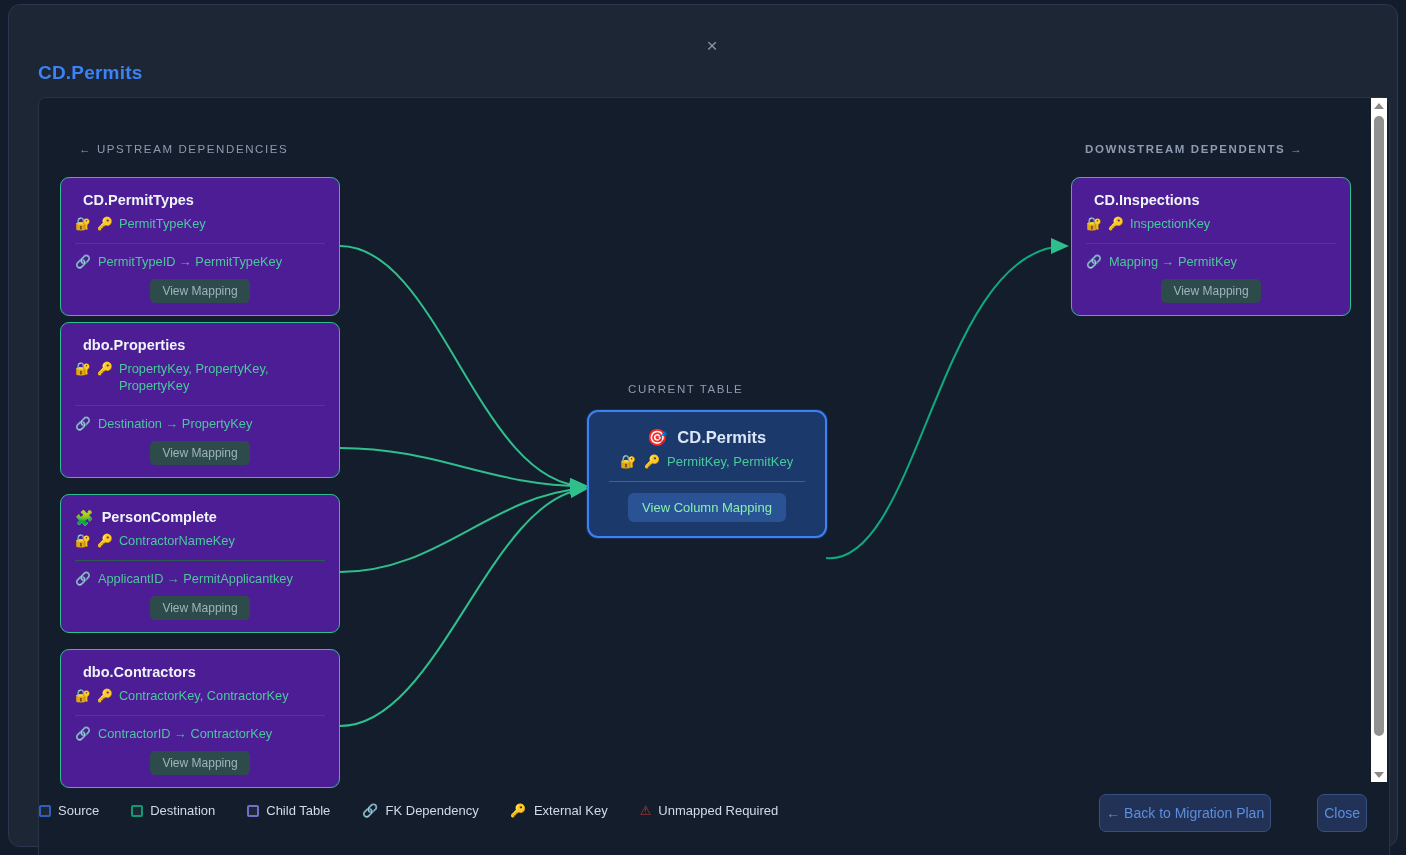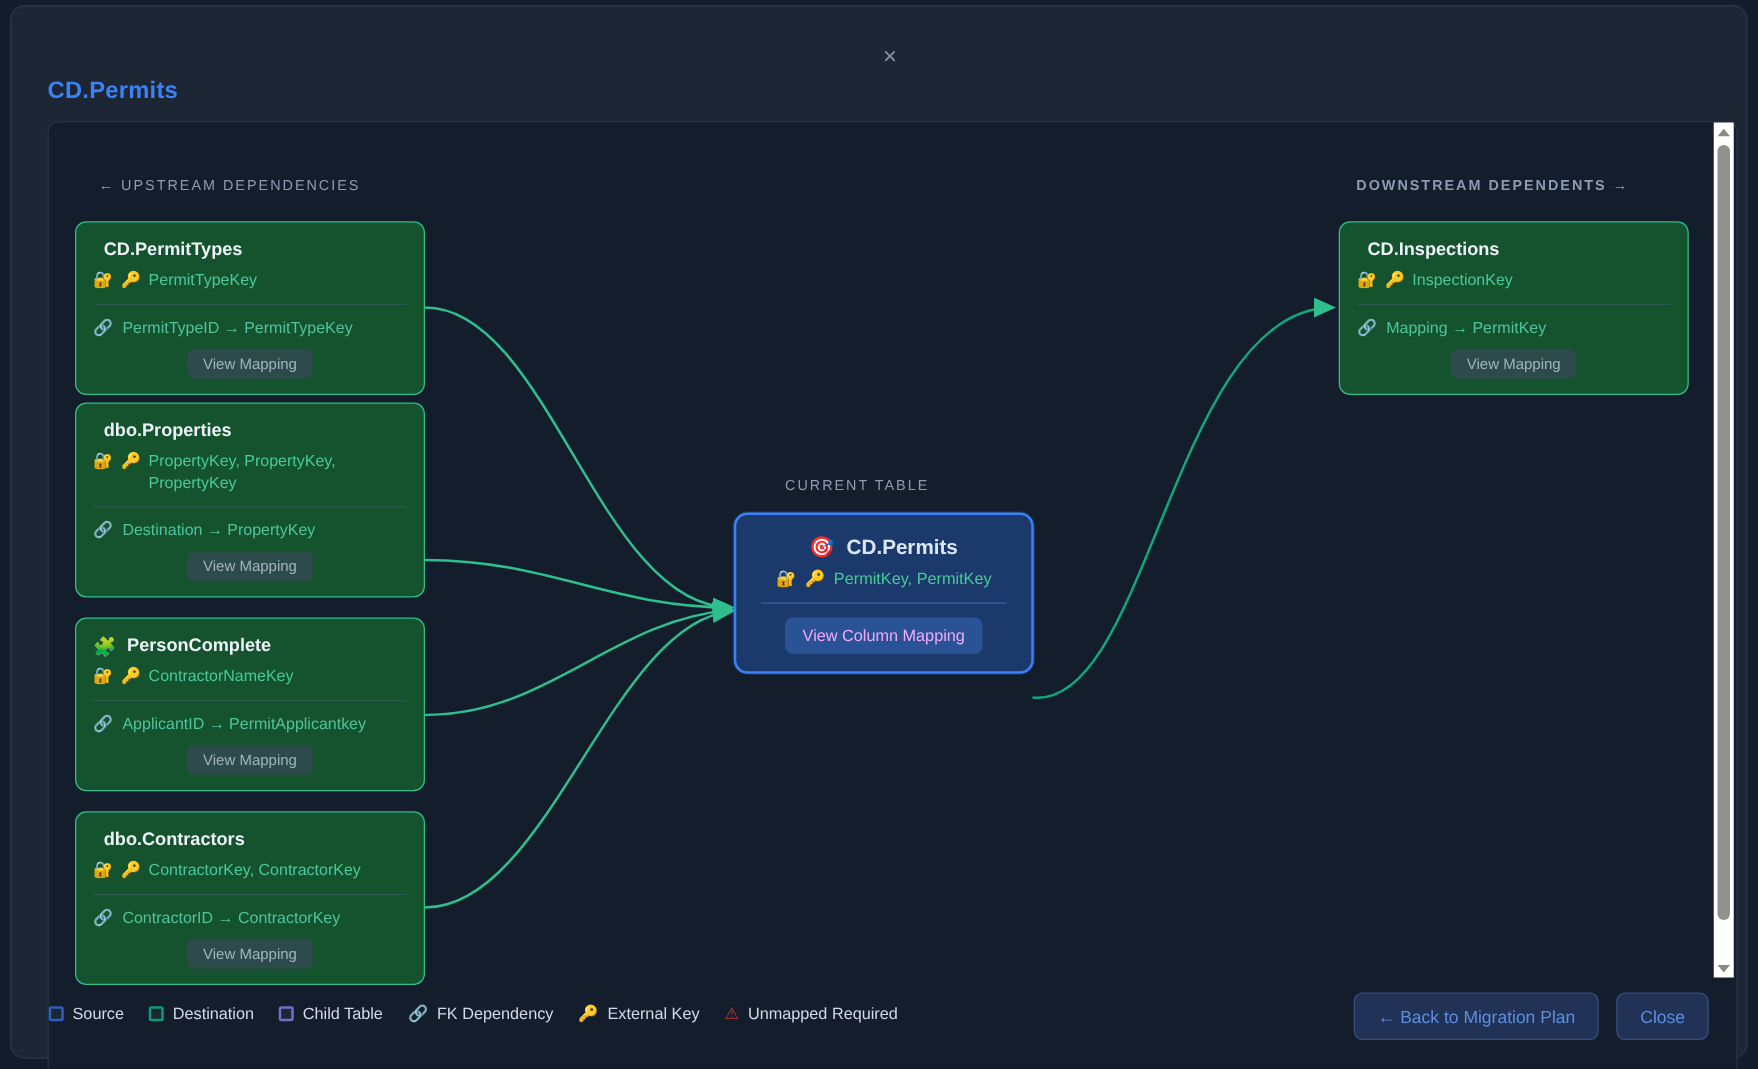--- a/index.html
+++ b/index.html
@@ -56,21 +56,21 @@
   .col-head.down { left:1046px; top:45px;font-weight:bold; }
   .col-head.cur { left:589px; top:285px;text-align:center; }
 
   
   .node {
     position:absolute;
     border-radius:9px;
     padding:13px 14px 12px 14px;
   }
   .node.rel {
-    background:#14532d;
+    background:#4c1d95;
     border:1.5px solid #2fbf8d;
     width:280px;
   }
   .node-title {
     font-size:14.5px; font-weight:bold; color:#eef3f8;
     display:flex; align-items:center; gap:8px;
     line-height:19px;
   }
   .node-title .tico { font-size:15px; }
   .keyline {
@@ -104,50 +104,50 @@
     display:flex; align-items:center; justify-content:center; gap:9px;
     font-size:16.5px; font-weight:bold; color:#dbe7f7;
   }
   .cur-keyline {
     display:flex; align-items:center; justify-content:center; gap:7px;
     margin-top:7px; font-size:13px; color:#49c99b;
   }
   .cur-div { height:1px; background:#39629e; margin:12px 4px 11px 4px; }
   .btn-col-map {
     display:block; margin:0 auto;
-    background:#2a5396; color:#f0abfc;
+    background:#2a5396; color:#86efac;
     border:none; border-radius:6px;
     font-size:13px; padding:7px 14px;
     font-family:"Liberation Sans", sans-serif; cursor:pointer;
   }
 
   
   .sb { position:absolute; left:1362px; top:93px; width:16px; height:684px; background:#ffffff; }
   .sb .arrow { position:absolute; left:0; width:16px; height:15px; display:flex; align-items:center; justify-content:center; cursor:pointer;}
   .sb .arrow.up { top:0; }
   .sb .arrow.down { bottom:0; }
   .sb .arrow i { display:block; width:0; height:0; border-left:5px solid transparent; border-right:5px solid transparent; }
   .sb .arrow.up i { border-bottom:6px solid #8a8a8a; }
   .sb .arrow.down i { border-top:6px solid #8a8a8a; }
   .sb .thumb {
     position:absolute; left:3px; top:18px; width:10px; height:620px;
     background:#919191; border-radius:5px; cursor:pointer;
   }
 
   
-  .legend { position:absolute; left:30px; top:798px; display:flex; align-items:center; gap:20px; }
+  .legend { position:absolute; left:30px; top:798px; display:flex; align-items:center; gap:32px; }
   .leg { display:flex; align-items:center; gap:7px; font-size:13px; color:#d3dae6; white-space:nowrap; }
   .swatch { width:12px; height:12px; border-radius:2px; }
   .leg-ico { font-size:13px; line-height:13px; }
 
   .footer-btns { position:absolute; right:30px; top:789px; display:flex; gap:14px; }
   .fbtn {
     background:#223257; border:1px solid #35507f; color:#5b8ede;
-    border-radius:7px; font-size:14px; padding:10px 18px;
-    font-family:"Liberation Sans", sans-serif; cursor:pointer; white-space:nowrap;
+    border-radius:7px; font-size:14px; padding:10px 6px;
+    font-family:"Liberation Sans", sans-serif; cursor:pointer; white-space:nowrap;margin-left:32px;
   }
 </style>
 </head>
 <body>
 
 <div id="root">
 
   <div class="top-strip"></div>
 
   <div class="modal">

